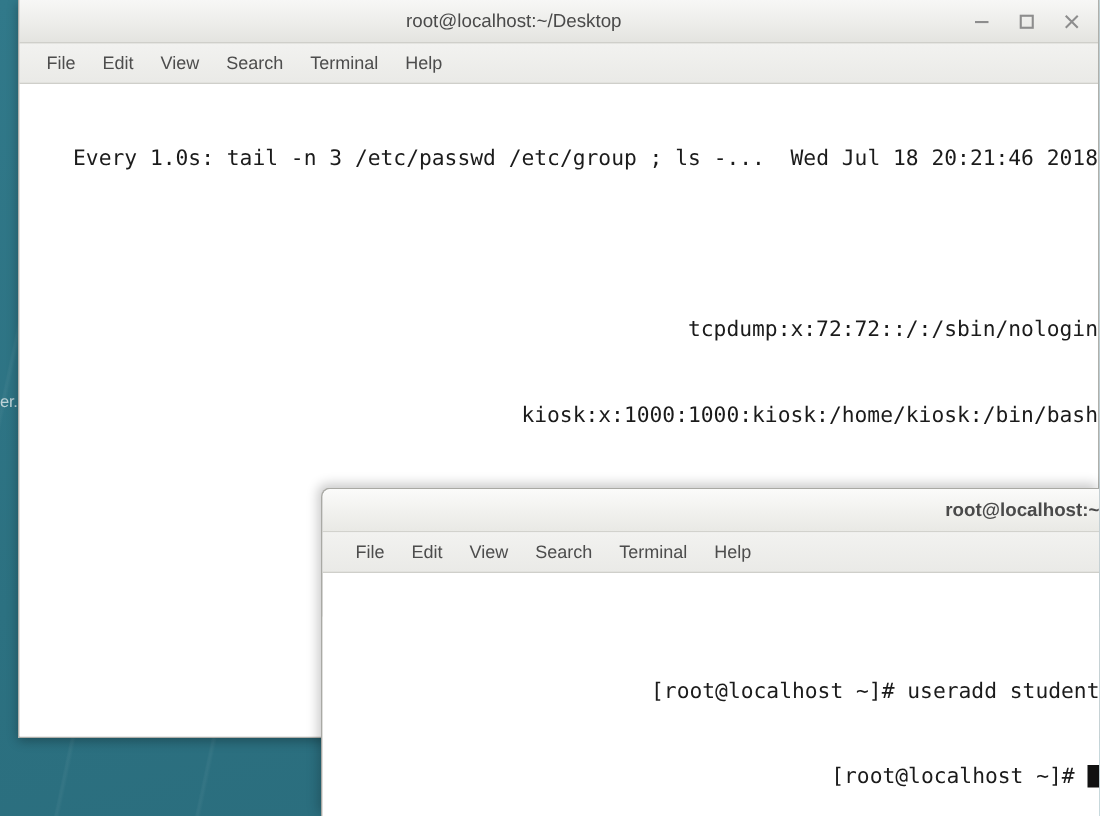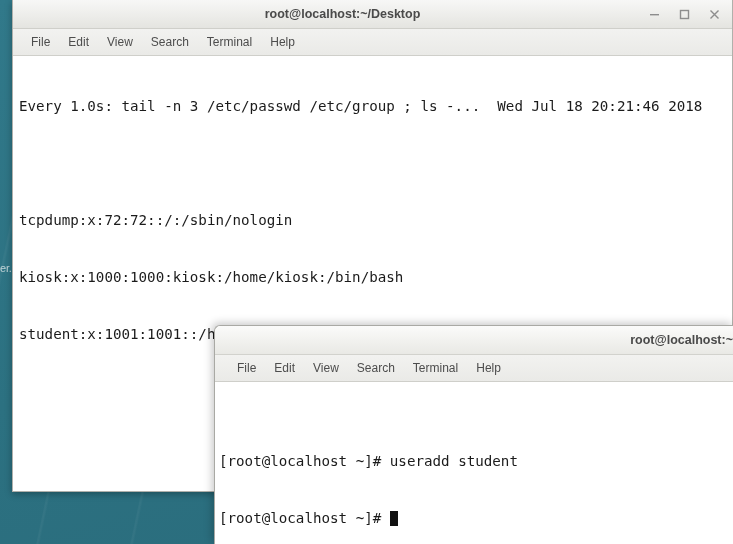--- a/index.html
+++ b/index.html
@@ -77,21 +77,21 @@
     height: 28px;
     background: linear-gradient(to bottom, #f7f7f6 0%, #ededea 55%, #e4e4e0 100%);
     border-bottom: 1px solid #cfcfca;
   }
   #win-desktop .titlebar .title {
     position: absolute;
     left: 0; right: 0; top: 0;
     line-height: 28px;
     text-align: center;
     font-size: 12.5px;
-    font-weight: bold;
+    font-weight: normal;
     color: #4a4a4a;
     padding-right: 60px;
     box-sizing: border-box;
     user-select: none;
   }
   .winbtns {
     position: absolute;
     right: 4px;
     top: 0;
     height: 28px;
@@ -131,21 +131,21 @@
   .term-body {
     background: #ffffff;
     padding: 3px 0 0 6px;
     font-family: "DejaVu Sans Mono", "Liberation Mono", monospace;
     font-size: 14.2px;
     line-height: 19px;
     color: #1b1b1b;
     white-space: pre;
     letter-spacing: 0px;
   }
-  .term-body .ln { white-space: pre; height: 19px; }
+  .term-body .ln { white-space: pre; height: 19px; text-align: right; }
 
   
   #win-home {
     position: absolute;
     left: 214px;
     top: 325px;
     width: 519px;
     height: 219px;
     background: #ffffff;
     border: 1px solid #a9a9a4;

